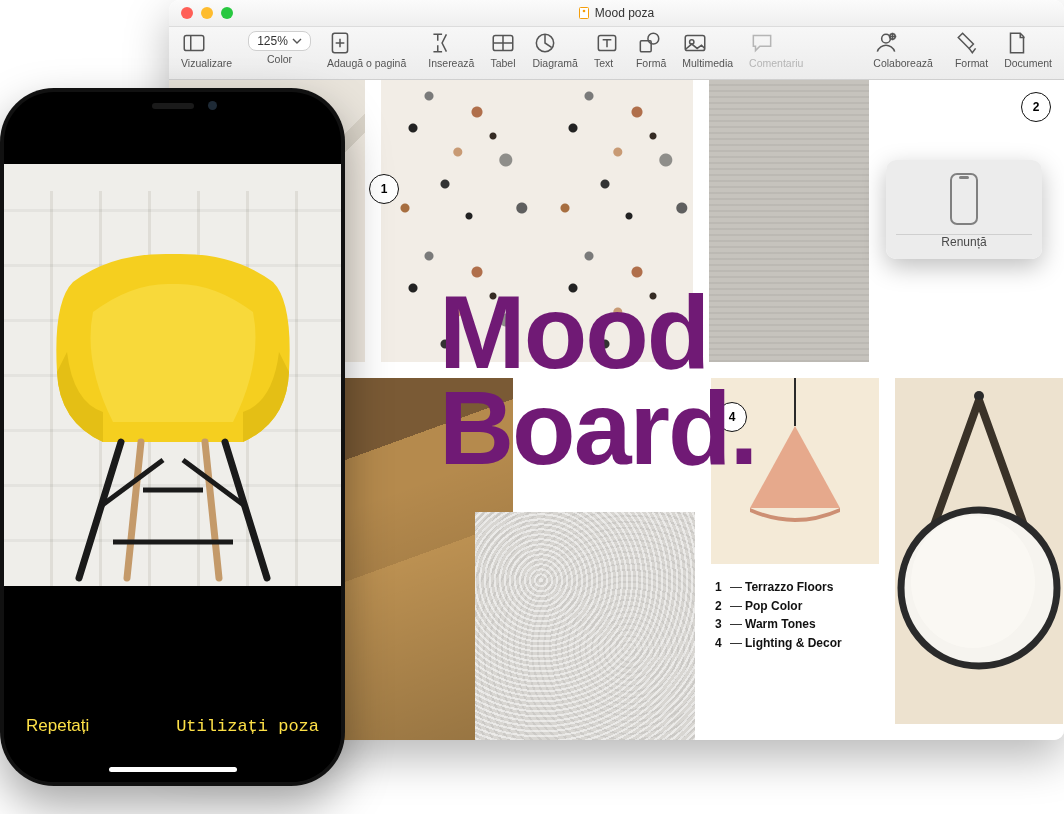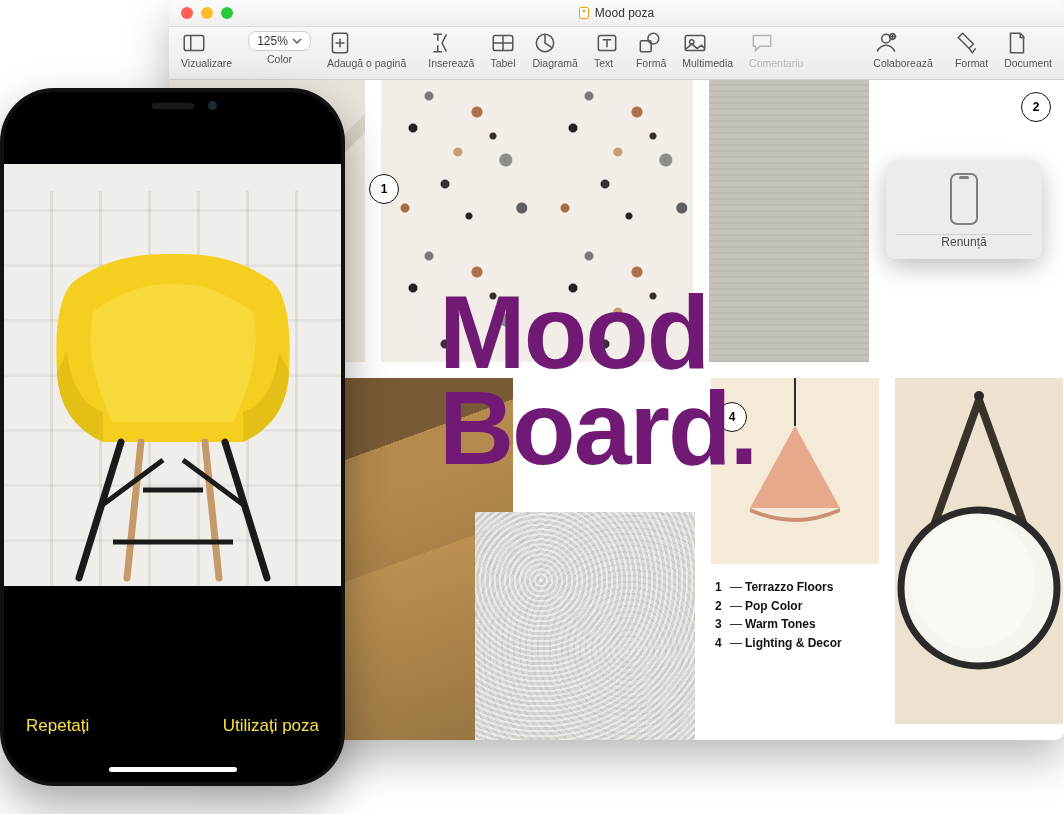--- a/index.html
+++ b/index.html
@@ -93,21 +93,21 @@
   .brick{position:absolute;inset:0;
      background:
        repeating-linear-gradient(0deg,#efeeea 0 52px,#e4e3df 52px 55px),
        repeating-linear-gradient(90deg,transparent 0 92px,#e2e1dd 92px 95px);}
   .brick::after{content:"";position:absolute;inset:0;
      background:repeating-linear-gradient(90deg,transparent 0 46px,#e2e1dd 46px 49px);
      transform:translateY(27px);mix-blend-mode:multiply;opacity:.6;}
   .chair{position:absolute;left:50%;top:78px;transform:translateX(-50%);width:260px;height:340px;}
   .bottom-bar{position:absolute;left:0;right:0;bottom:0;height:196px;background:#000;}
   .btn-txt{position:absolute;bottom:46px;color:#fde047;font-size:17px;font-weight:400;}
-  .btn-txt.l{left:22px;} .btn-txt.r{right:22px;}
+  .btn-txt.l{left:22px;} .btn-txt.r{right:22px;font-family:Liberation Mono, monospace;}
   .home-ind{position:absolute;bottom:10px;left:50%;transform:translateX(-50%);width:128px;height:5px;
      border-radius:3px;background:#fff;}
 </style>
 </head>
 <body>
 
 <div class="stage">
 
   <div class="mac-window">
 

